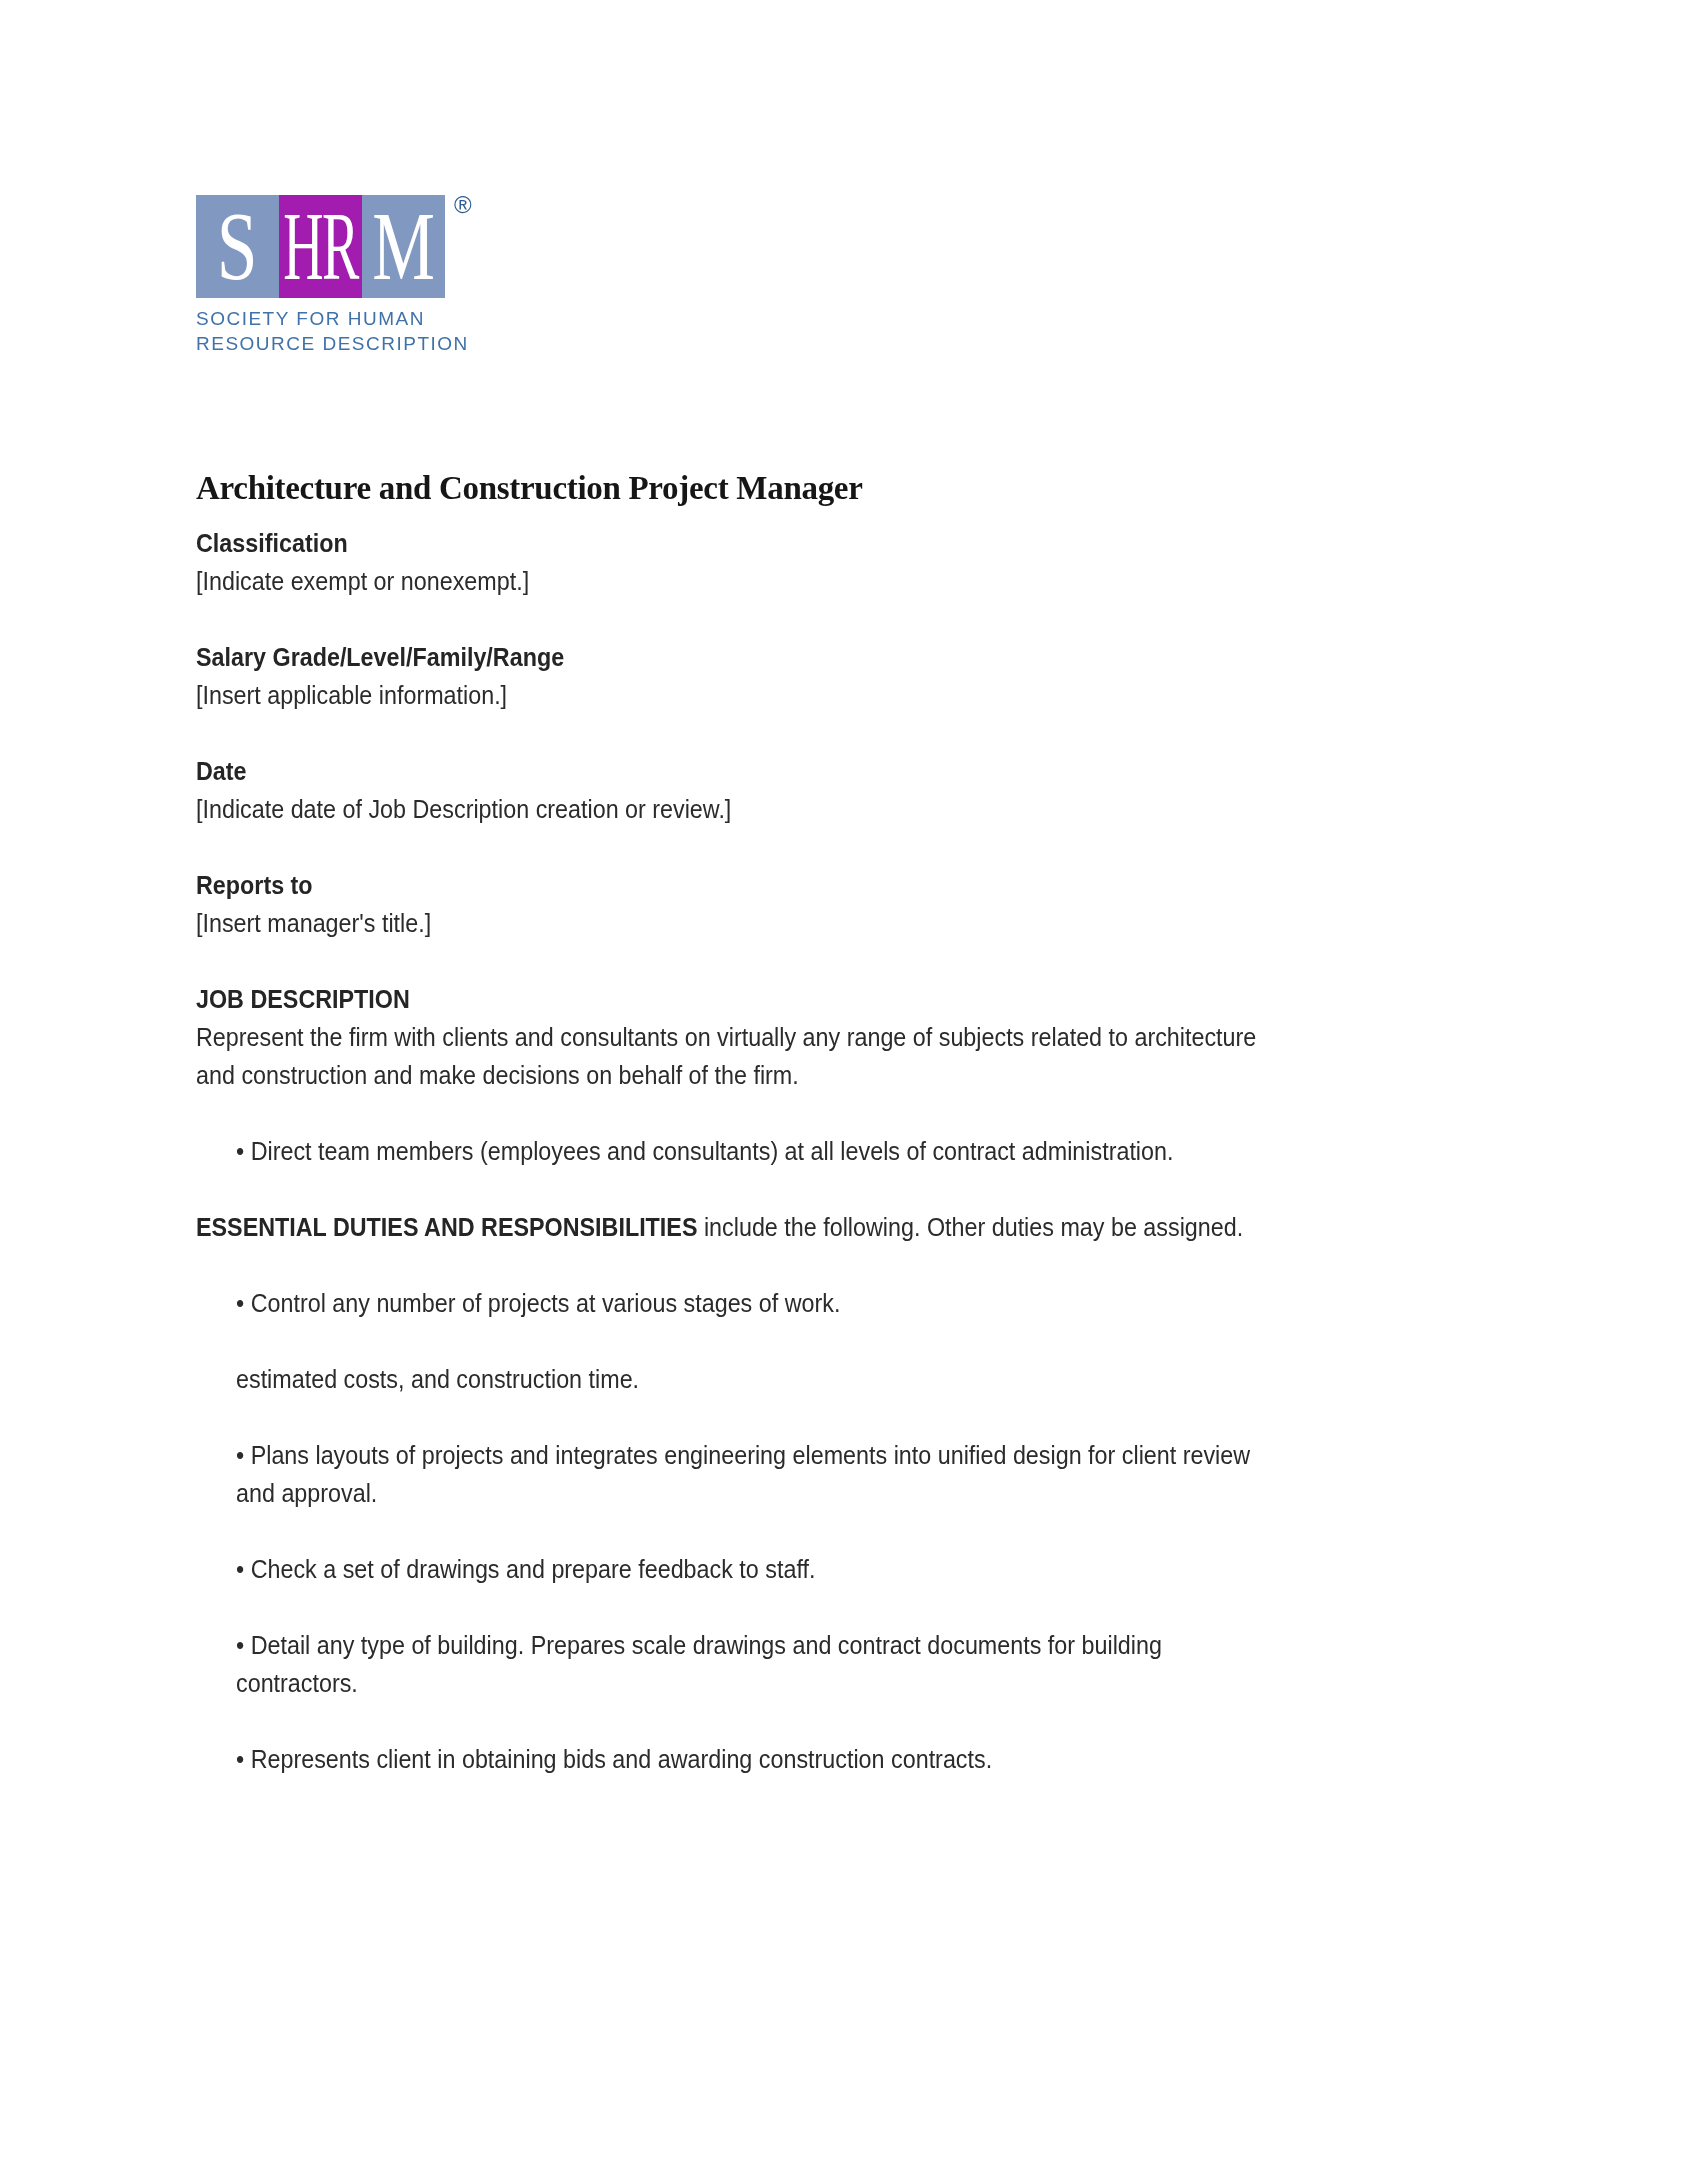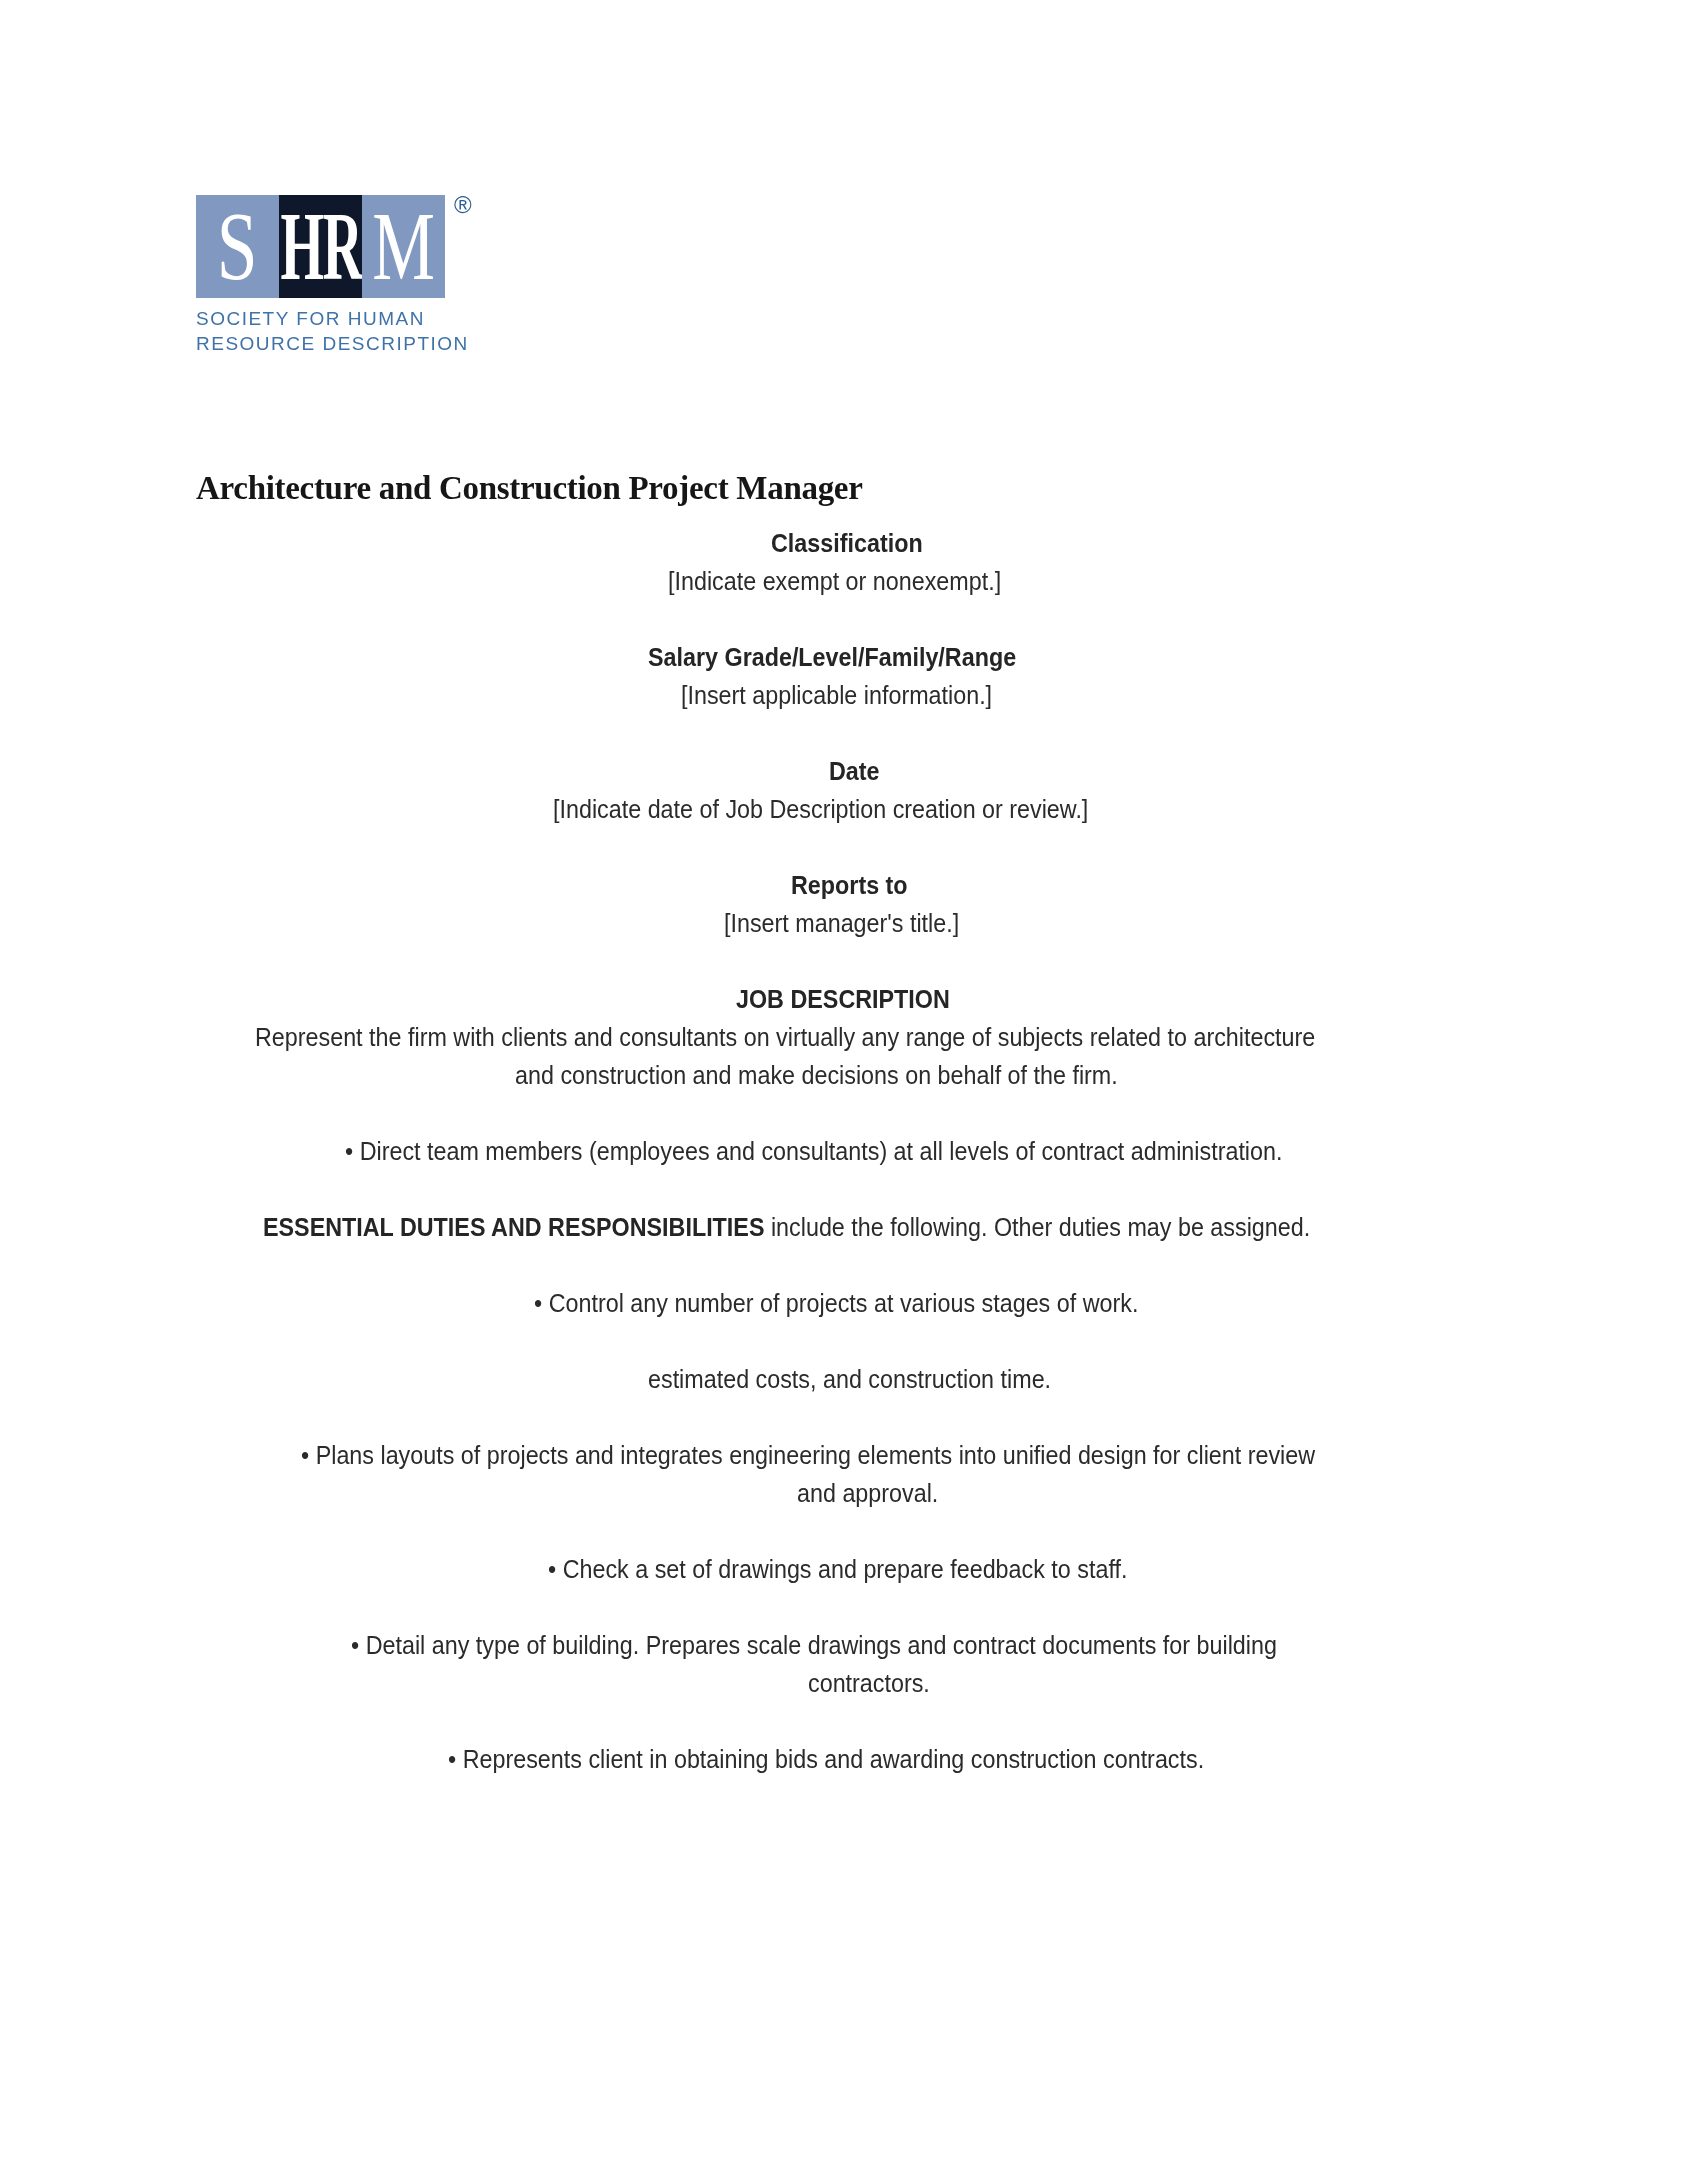--- a/index.html
+++ b/index.html
@@ -24,21 +24,21 @@
     position:relative;
     display:flex;
     width:250px;
   }
   .block{
     width:83px;height:103px;
     display:flex;align-items:center;justify-content:center;
     overflow:hidden;
   }
   .block.light{background:#8198c1;}
-  .block.dark{background:#0f172a;font-weight:bold;}
+  .block.dark{background:#a21caf;}
   .logo-letter{
     font-family:"Liberation Serif",serif;
     color:#ffffff;
     font-size:98px;
     line-height:103px;
     display:inline-block;
     transform-origin:50% 55%;
   }
   .lt-s{transform:scaleX(.75);}
   .lt-hr{transform:scaleX(.57);letter-spacing:-2.6px;}
@@ -60,21 +60,21 @@
   
   .doc-title{
     margin:114px 0 0 0;
     font-family:"Liberation Serif",serif;
     font-weight:bold;
     font-size:33px;
     line-height:37px;
     letter-spacing:-0.3px;
     color:#161616;
   }
-  .body-text{margin-top:17px;text-align:center;}
+  .body-text{margin-top:17px;}
   .line{
     line-height:38px;
     height:38px;
     font-size:26.5px;
     white-space:nowrap;
   }
   .cx{
     display:inline-block;
     transform:scaleX(.88);
     transform-origin:0 50%;

